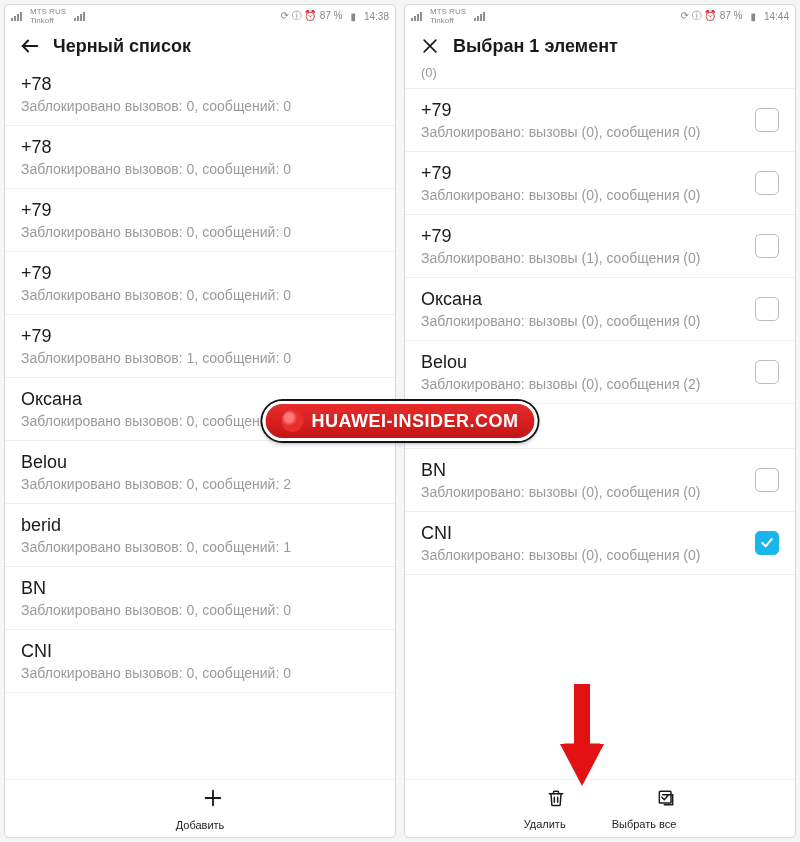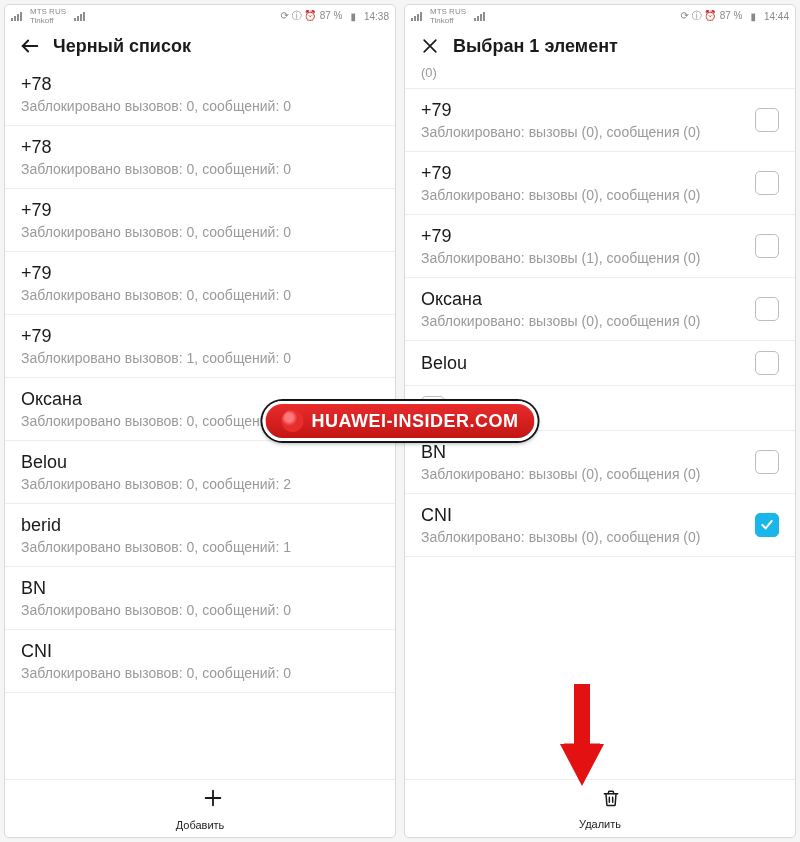--- a/index.html
+++ b/index.html
@@ -306,20 +306,21 @@
         <div class="row">
           <div class="txt">
             <div class="num">Оксана</div>
             <div class="sub">Заблокировано: вызовы (0), сообщения (0)</div>
           </div>
           <div class="chk"></div>
         </div>
         <div class="row">
           <div class="txt">
             <div class="num">Belou</div>
+            <div class="sub">Заблокировано: вызовы (0), сообщения (2)</div>
           </div>
           <div class="chk"></div>
         </div>
         <div class="row">
           <div class="chk"></div>
         </div>
         <div class="row">
           <div class="txt">
             <div class="num">BN</div>
             <div class="sub">Заблокировано: вызовы (0), сообщения (0)</div>
@@ -342,20 +343,28 @@
     <div class="bottom split">
       <div class="bbtn">
         <svg width="20" height="20" viewBox="0 0 24 24" fill="none" stroke-width="1.8" stroke-linecap="round">
             <path d="M4 7h16"></path>
             <path d="M9 7V5a1 1 0 0 1 1-1h4a1 1 0 0 1 1 1v2"></path>
             <path d="M6 7l1 13a1 1 0 0 0 1 1h8a1 1 0 0 0 1-1l1-13"></path>
             <path d="M10 11v6M14 11v6"></path>
           </svg>
         <span>Удалить</span>
       </div>
+      <div class="bbtn">
+        <svg width="20" height="20" viewBox="0 0 24 24" fill="none" stroke-width="1.8" stroke-linecap="round">
+            <rect x="4" y="4" width="14" height="14" rx="1"></rect>
+            <path d="M8 8h12v12H10"></path>
+            <path d="M7 11l3 3 5-6"></path>
+          </svg>
+        <span>Выбрать все</span>
+      </div>
     </div>
   </div>
 </div>
 
 <svg class="arrow" width="60" height="110" viewBox="0 0 60 110">
   <path d="M30 0 L30 60 L12 60 L30 100 L48 60 L30 60 Z" fill="#e31111" stroke="#e31111"></path>
   <rect x="22" y="0" width="16" height="62" fill="#e31111"></rect>
   <path d="M8 60 L30 102 L52 60 Z" fill="#e31111"></path>
 </svg>
 

